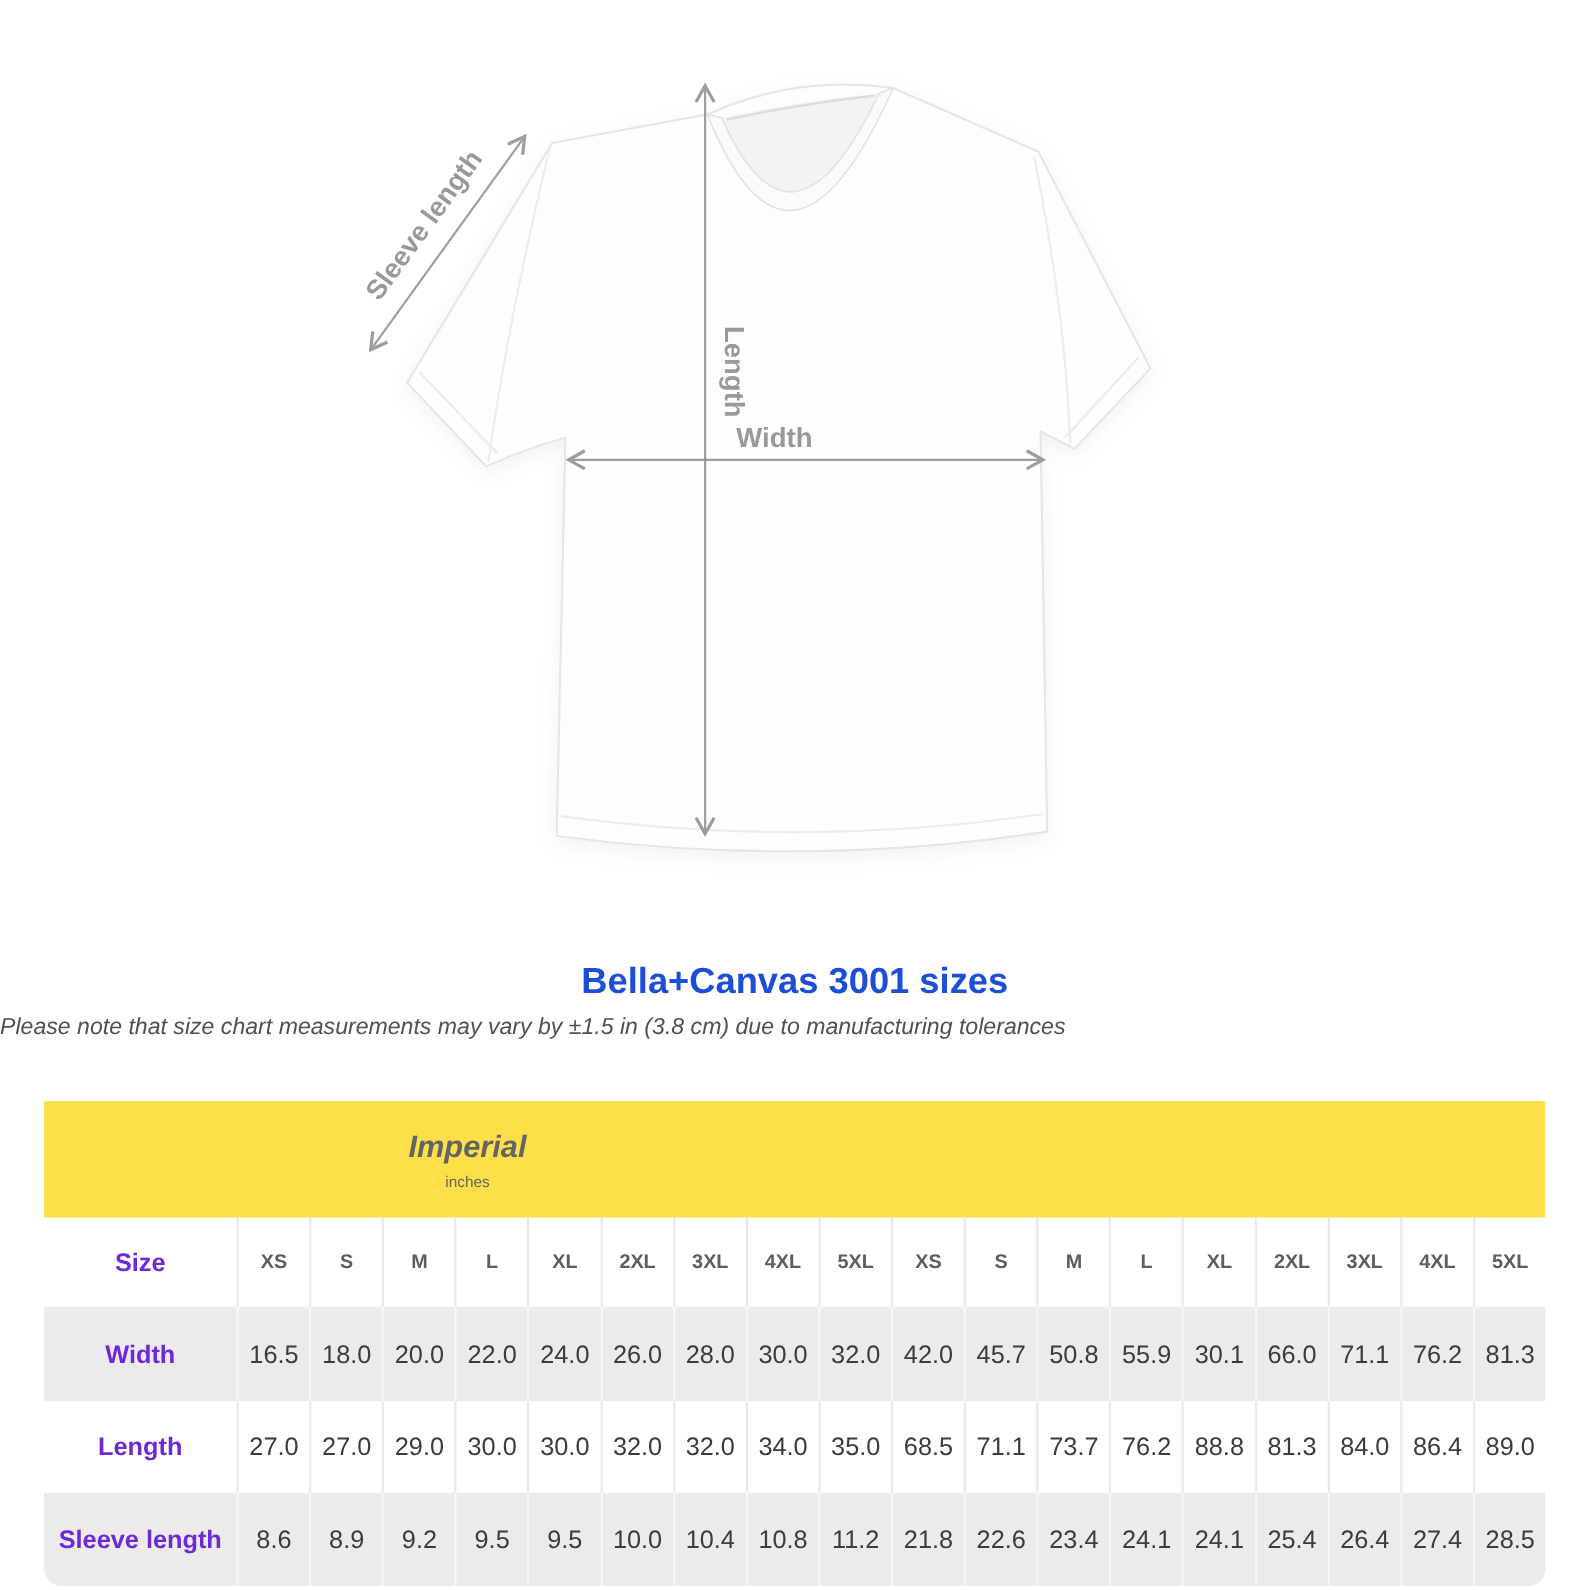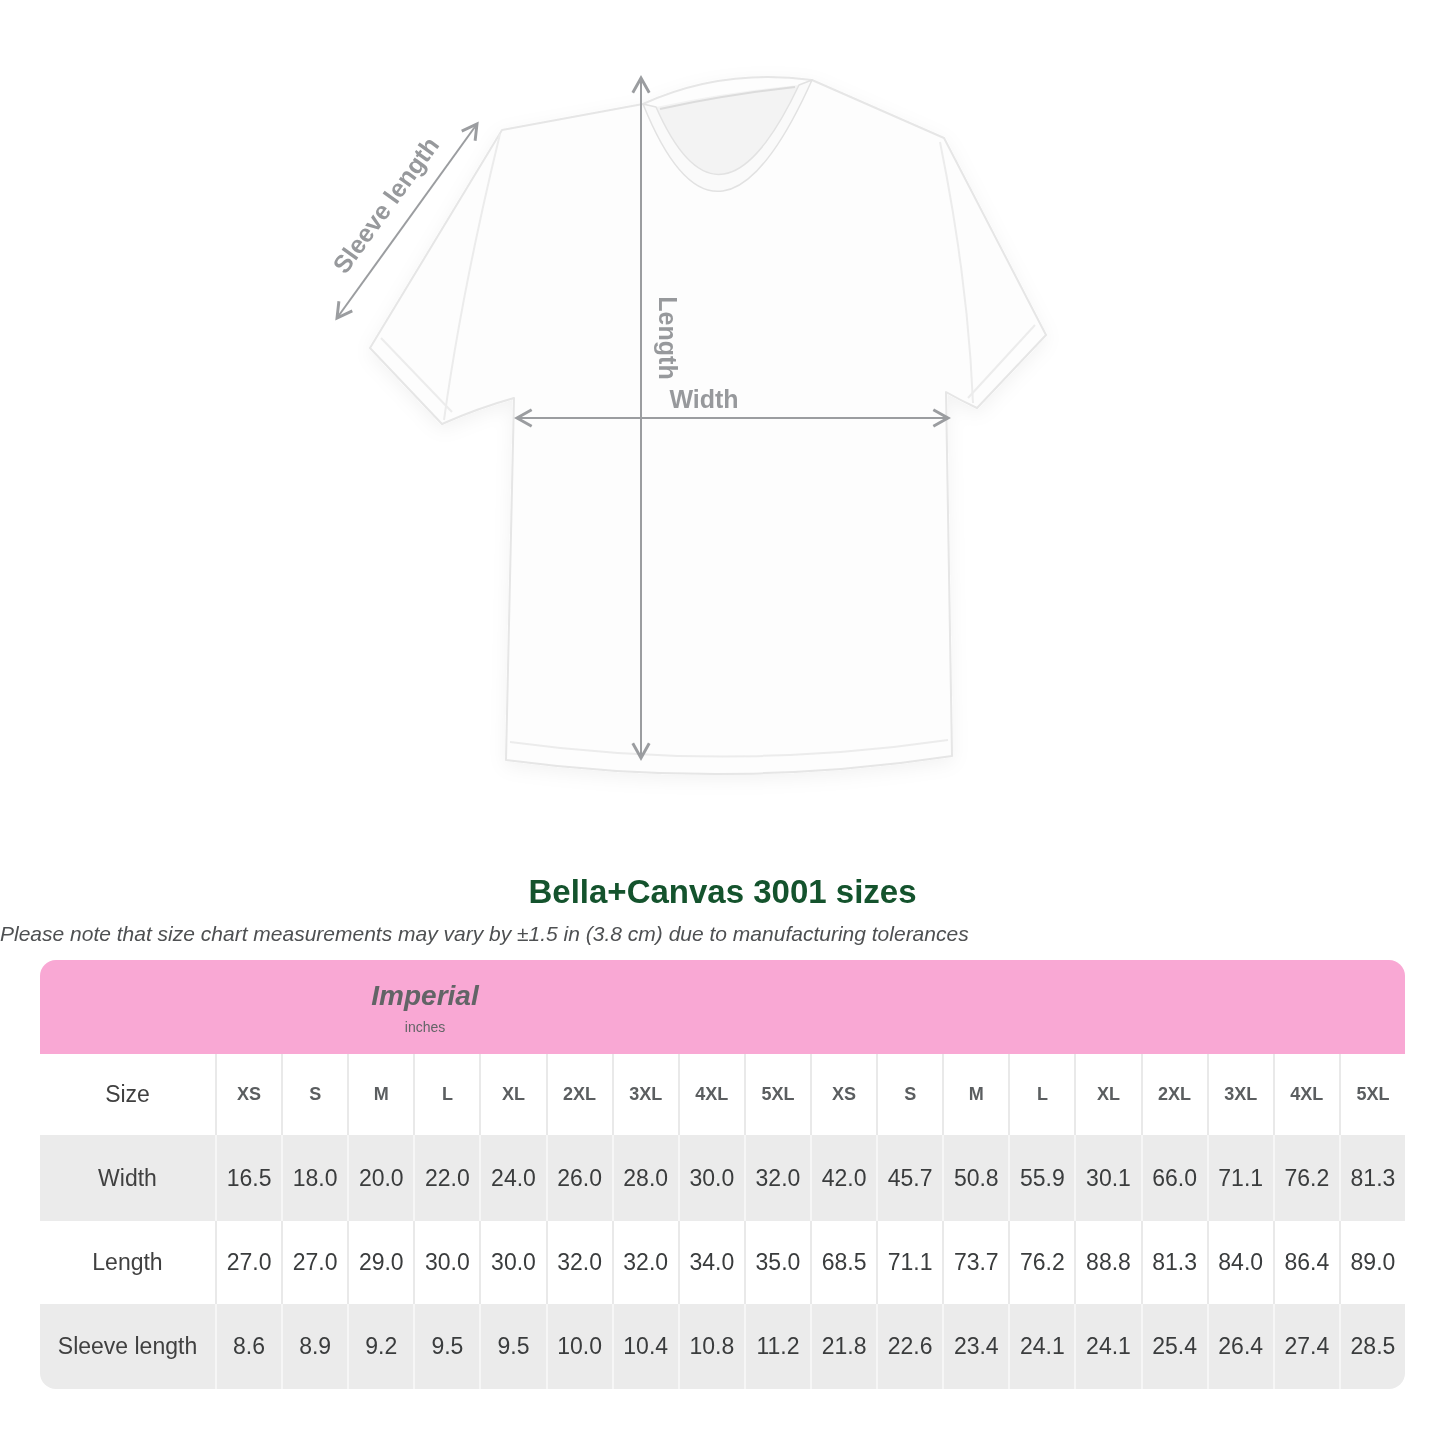--- a/index.html
+++ b/index.html
@@ -7,39 +7,39 @@
          font-family:"Liberation Sans",sans-serif;}
   
   .shirt-area{position:relative;width:1445px;height:828px;}
   .shirt-area svg{position:absolute;left:0;top:0;}
   .dim-label{position:absolute;color:#97999c;font-weight:bold;font-size:25px;white-space:nowrap;}
   #lbl-sleeve{left:386px;top:205px;transform:translate(-50%,-50%) rotate(-54deg);}
   #lbl-length{left:667px;top:338px;transform:translate(-50%,-50%) rotate(90deg);}
   #lbl-width{left:704px;top:399px;transform:translate(-50%,-50%);}
   
   .page-title{margin:44px 0 0;text-align:center;font-size:33px;line-height:40px;
-              font-weight:bold;color:#14532d;}
+              font-weight:bold;color:#1d4ed8;}
   .subtitle{margin:10px 0 0;font-size:21px;line-height:24px;
             font-style:italic;color:#4e5052;}
   
   .size-table{margin:14px 40px 0;border-radius:16px;overflow:hidden;}
   .trow{display:grid;grid-template-columns:175px repeat(18,1fr);}
-  .unit-row{background:#f9a8d4;height:94px;}
+  .unit-row{background:#fde047;height:106px;margin-top:41px;}
   .unit-cell{display:flex;flex-direction:column;align-items:center;justify-content:center;gap:7px;}
   .unit-cell.imp{grid-column:1 / span 10;}
   .unit-cell.met{grid-column:11 / span 9;}
   .unit-name{font-size:28px;font-weight:bold;font-style:italic;color:#626466;}
   .unit-sub{font-size:14px;color:#626466;text-align:center;}
   .r-size{height:81px;background:#fff;}
   .r-w{height:86px;}
   .r-l{height:83px;background:#fff;}
   .r-s{height:85px;}
   .trow.gray{background:#ebebeb;}
   .cell{display:flex;align-items:center;justify-content:center;font-size:23px;color:#3a3c3d;}
-  .cell.lbl{font-weight:normal;color:#404040;}
+  .cell.lbl{font-weight:bold;color:#6d28d9;}
   .cell.hd{font-weight:bold;color:#5b5e60;font-size:18px;}
   .trow .cell + .cell{border-left:2px solid #e9e9e9;}
   .trow.gray .cell + .cell{border-left-color:#f6f6f6;}
 </style>
 </head>
 <body>
 
 <div class="stage">
 
   <div class="shirt-area">

